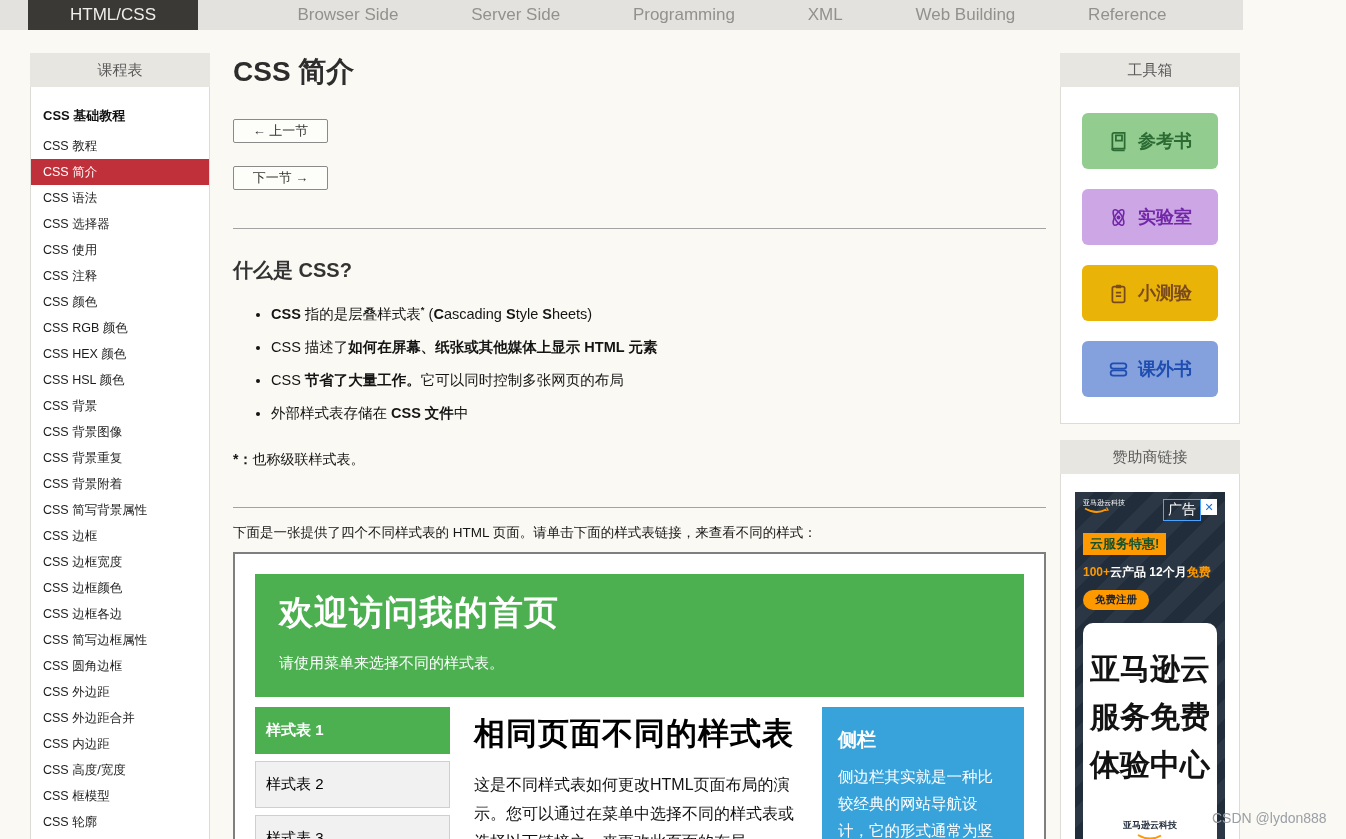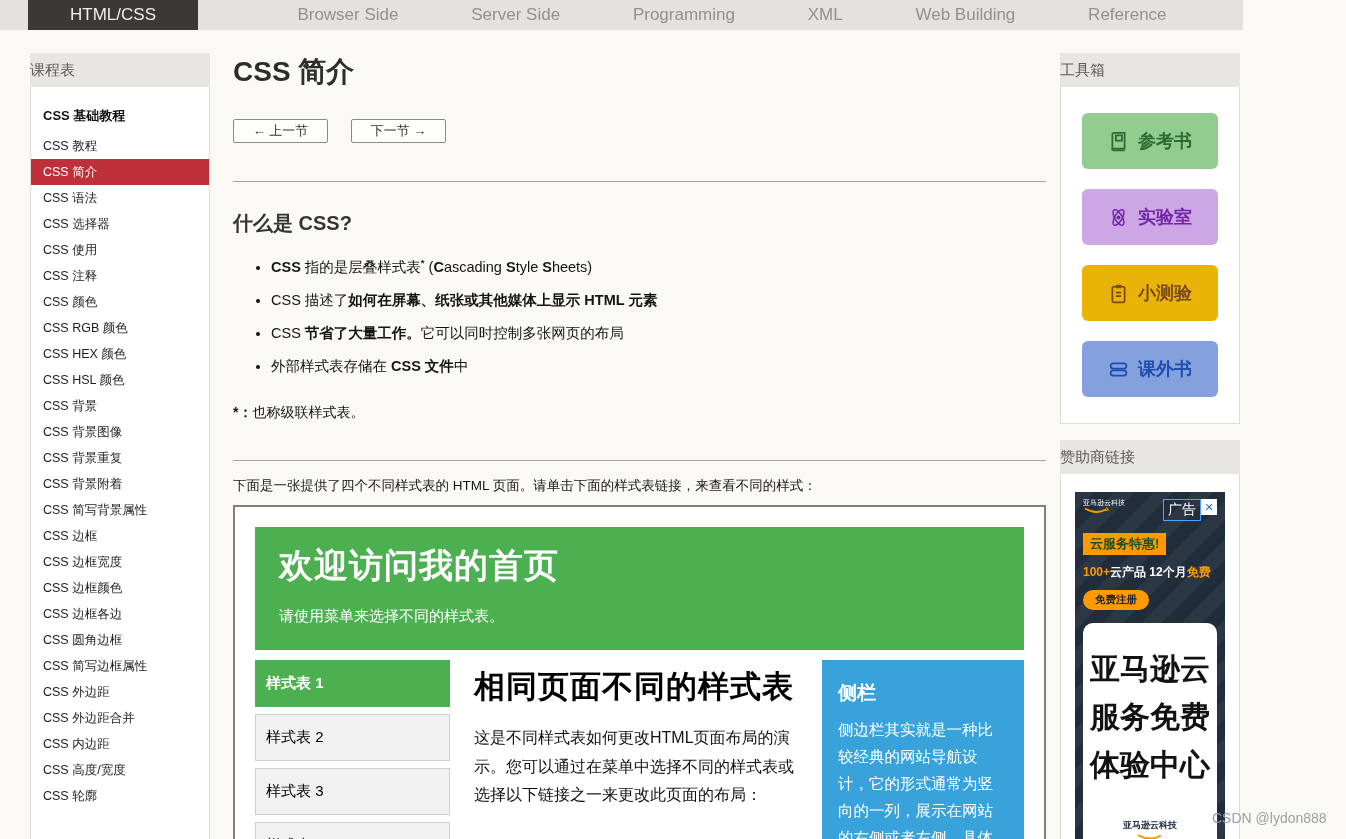--- a/index.html
+++ b/index.html
@@ -8,32 +8,32 @@
     background:#fbf9f3;
     font-family:"Liberation Sans","DejaVu Sans",sans-serif;
     color:#222;
   }
   
   .topnav{position:absolute;left:0;top:0;width:1243px;height:30px;background:#e4e2de;display:flex;align-items:stretch;gap:43px;}
   .nav-tab{margin-left:28px;width:170px;background:#3b3936;color:#efefec;display:flex;align-items:center;justify-content:center;font-size:17px;}
   .nav-items{flex:1;display:flex;justify-content:space-around;align-items:center;padding:0 40px 0 20px;}
   .nav-item{color:#93918d;font-size:17px;cursor:pointer;white-space:nowrap;}
   
-  .panel-header{height:34px;line-height:34px;background:#e8e6e1;color:#5a5a5a;font-size:15px;}
+  .panel-header{height:34px;line-height:34px;text-align:center;background:#e8e6e1;color:#5a5a5a;font-size:15px;}
   .panel-body{background:#ffffff;border:1px solid #dedcd7;border-top:none;}
   
   .sidebar{position:absolute;left:30px;top:53px;width:180px;}
   .sidebar .panel-body{padding:14px 0 30px;min-height:900px;box-sizing:border-box;}
   .group-title{font-weight:bold;font-size:13px;padding:6px 12px 8px;color:#111;}
   .side-item{font-size:12.5px;padding:0 12px;height:26px;line-height:26px;color:#1c1c1c;cursor:pointer;white-space:nowrap;}
   .side-item.active{background:#c0303a;color:#ffffff;}
   
   .main{position:absolute;left:233px;top:45px;width:813px;}
   .page-title{font-size:28px;font-weight:bold;color:#2d2d2d;margin:8px 0 28px;}
-  .pn-row{display:flex;gap:23px;margin-bottom:0;}
+  .pn-row{display:flex;gap:23px;margin-bottom:0;flex-direction:column;}
   .pn-btn{width:95px;height:24px;background:#fdfdfa;border:1px solid #8a8a8a;border-radius:2px;font-size:13px;color:#333;font-family:inherit;cursor:pointer;}
   hr.rule{border:none;border-top:1px solid #a3a3a3;margin:38px 0 0;}
   .sec-h2{font-size:20px;font-weight:bold;color:#333;margin:28px 0 10px;}
   ul.bullets{margin:14px 0 8px;padding-left:38px;}
   ul.bullets li{font-size:14.5px;line-height:24px;margin-bottom:9px;color:#141414;}
   .seg-b{font-weight:bold;}
   sup{font-size:0.65em;}
   .footnote{font-size:14px;margin:26px 0 0;color:#141414;}
   .intro{font-size:13.5px;margin:16px 0 10px;color:#161616;}
   
@@ -111,26 +111,27 @@
         <div class="side-item">CSS HSL 颜色</div>
         <div class="side-item">CSS 背景</div>
         <div class="side-item">CSS 背景图像</div>
         <div class="side-item">CSS 背景重复</div>
         <div class="side-item">CSS 背景附着</div>
         <div class="side-item">CSS 简写背景属性</div>
         <div class="side-item">CSS 边框</div>
         <div class="side-item">CSS 边框宽度</div>
         <div class="side-item">CSS 边框颜色</div>
         <div class="side-item">CSS 边框各边</div>
+        <div class="side-item">CSS 简写边框属性</div>
         <div class="side-item">CSS 圆角边框</div>
-        <div class="side-item">CSS 简写边框属性</div>
         <div class="side-item">CSS 外边距</div>
         <div class="side-item">CSS 外边距合并</div>
         <div class="side-item">CSS 内边距</div>
         <div class="side-item">CSS 高度/宽度</div>
+        <div class="side-item">CSS 框模型</div>
         <div class="side-item">CSS 轮廓</div>
       </nav>
   </div>
 </aside>
 
 <main class="main">
   <h1 class="page-title">CSS 简介</h1>
 
   <div class="pn-row">
     <button class="pn-btn">← 上一节</button>

